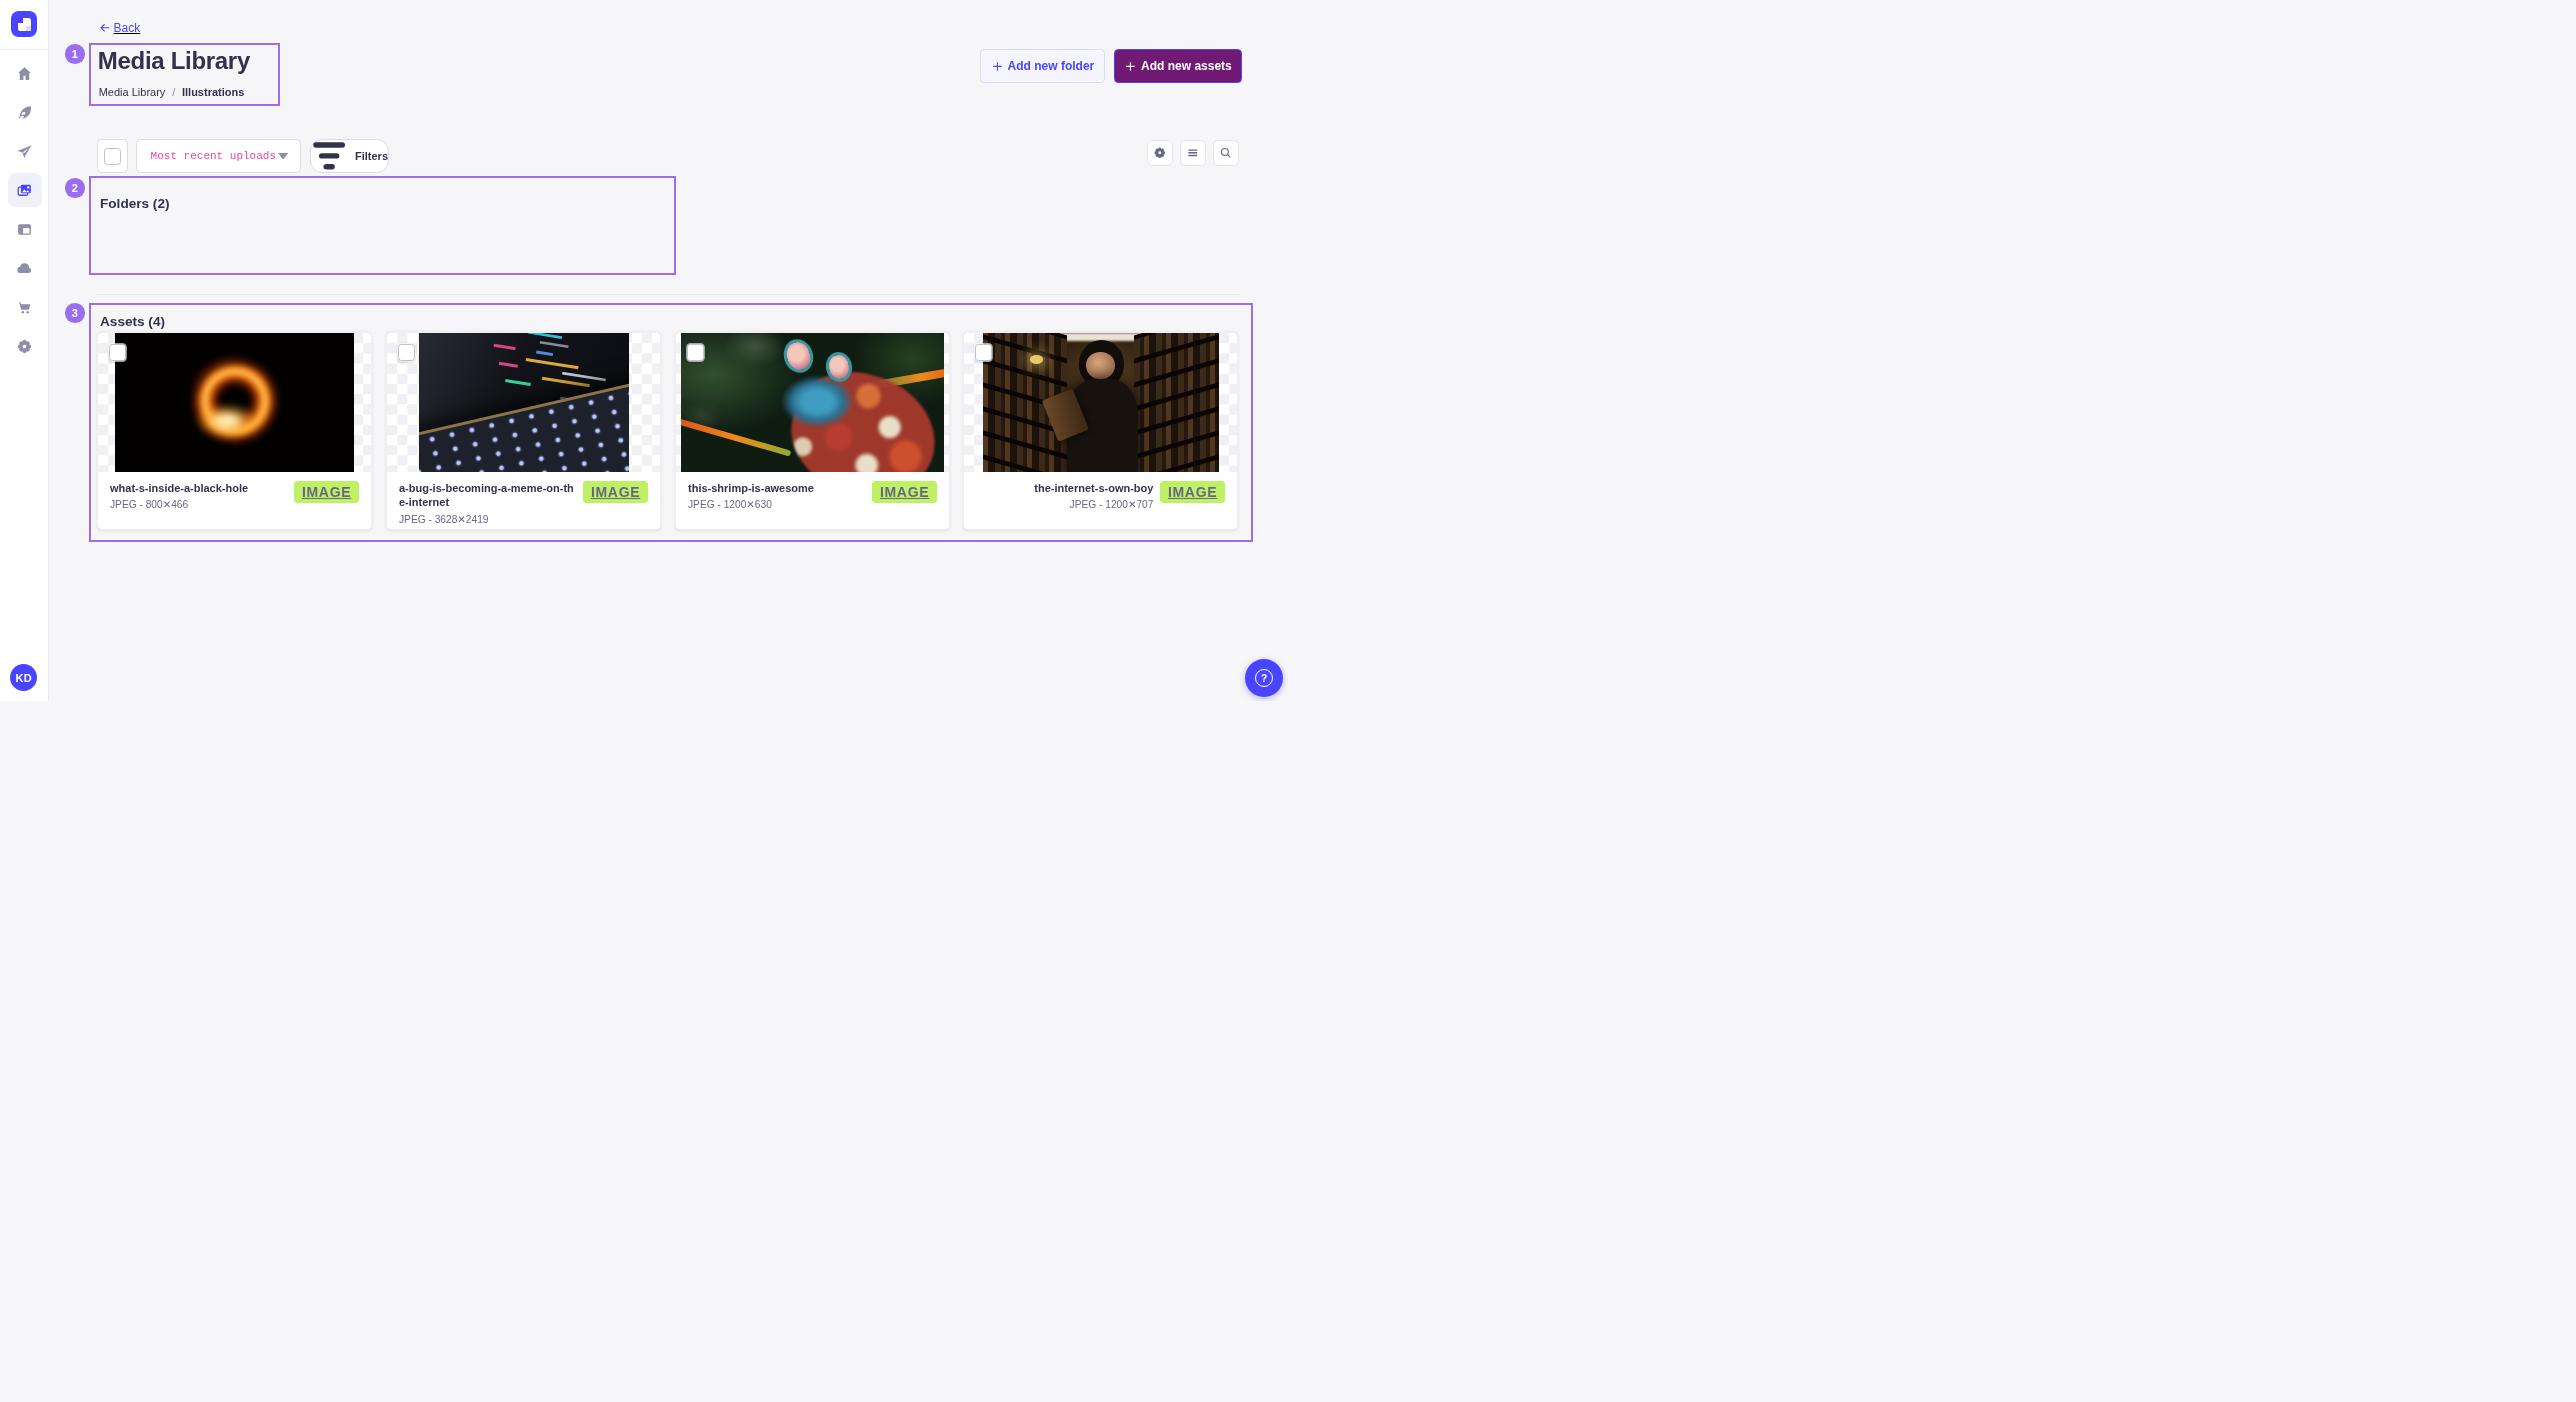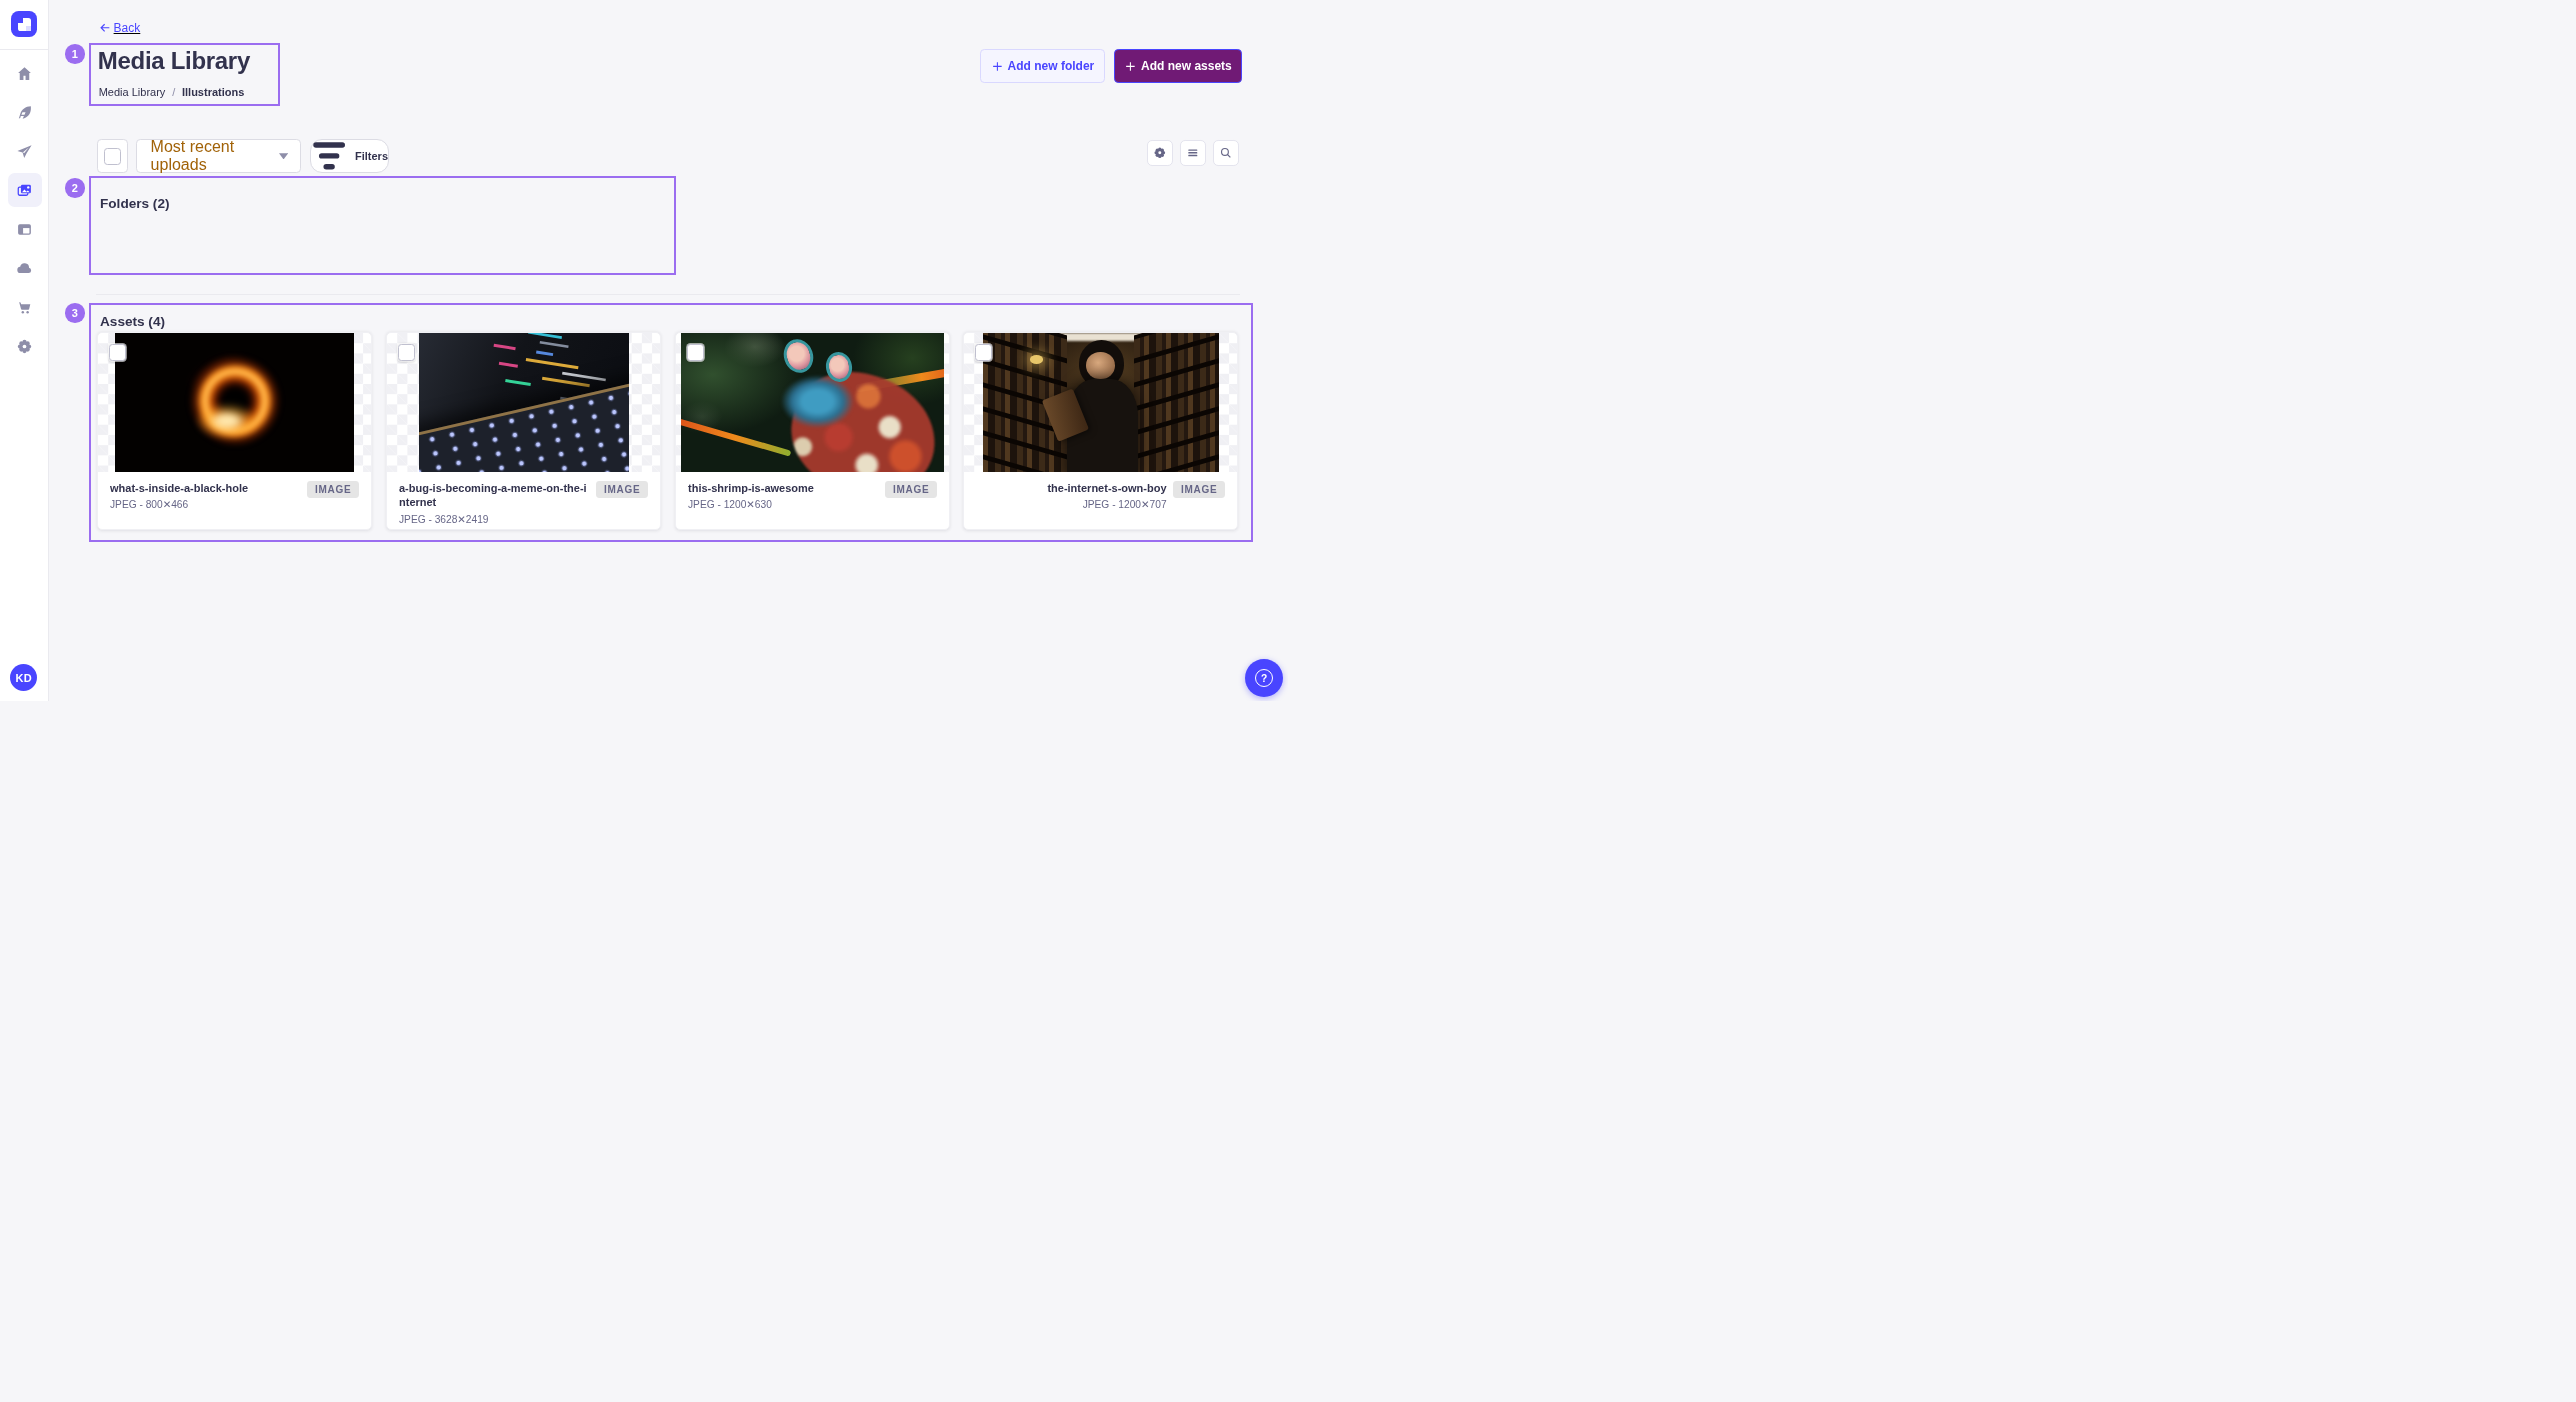--- a/index.html
+++ b/index.html
@@ -38,21 +38,21 @@
 
   .btn { display:flex; align-items:center; justify-content:center; gap:4px; border-radius:4.3px; cursor:pointer; font-size:12px; font-weight:600; }
   .btn-folder { position:absolute; left:980px; top:49px; width:125px; height:34px; background:#f5f5ff; border:0.9px solid #d9d8ff; color:#4945ff; }
   .btn-assets { position:absolute; left:1114px; top:49px; width:128px; height:34px; background:#701a75; border:0.9px solid #4945ff; color:#fff; }
   .btn svg { width:12.8px; height:12.8px; }
 
   
   .select-all { position:absolute; left:97px; top:139px; width:31px; height:34px; background:#fff; border:0.9px solid #dcdce4; border-radius:4.3px; display:flex; align-items:center; justify-content:center; cursor:pointer; }
   .checkbox { width:17px; height:17px; background:#fff; border:0.9px solid #c0c0cf; border-radius:3.4px; cursor:pointer; }
   .sort-select { position:absolute; left:136px; top:139px; width:165px; height:34px; background:#fff; border:0.9px solid #dcdce4; border-radius:4.3px; display:flex; align-items:center; justify-content:space-between; padding:0 12px 0 13.6px; cursor:pointer; }
-  .sort-value { font-size:16px; color:#a16207; }
+  .sort-value { font-size:11px; color:#ec4899;font-family:Liberation Mono, monospace; }
   .sort-select svg { width:10.2px; height:6.8px; }
   .btn-filters { position:absolute; left:310px; top:139px; width:79px; height:34px; background:#fff; border:0.9px solid #dcdce4; border-radius:12px; display:flex; align-items:center; justify-content:center; gap:7.7px; cursor:pointer; }
   .btn-filters .label { font-size:11px; font-weight:600; color:#32324d; }
   .icon-btn { position:absolute; top:140px; width:26.4px; height:26.4px; background:#fff; border:0.9px solid #e4e4ee; border-radius:5.1px; display:flex; align-items:center; justify-content:center; cursor:pointer; }
   .icon-btn svg { width:13.6px; height:13.6px; }
   .ib-gear { left:1147px; } .ib-list { left:1180px; } .ib-search { left:1213px; }
 
   
   .ann-box { position:absolute; border:2.6px solid #9b6df0; z-index:3; }
   .box-folders { left:89px; top:176px; width:587px; height:99px; }
@@ -145,21 +145,21 @@
   .art-library .face { position:absolute; left:44%; top:14%; width:12%; height:19%; border-radius:50%;
     background:radial-gradient(circle at 42% 40%, #d8a87e, #8a5f3e 90%); }
   .art-library .torso { position:absolute; left:36%; top:33%; width:30%; height:70%; background:#17120e; border-radius:38% 38% 0 0; box-shadow:0 0 13.6px rgba(0,0,0,.7); }
   .art-library .book { position:absolute; left:28%; top:43%; width:14%; height:32%; transform:rotate(-22deg); border-radius:2.6px;
     background:linear-gradient(100deg,#6b4a2a,#3c2614); box-shadow:1.7px 1.7px 6.8px rgba(0,0,0,.5); }
 
   .asset-info { padding:8.5px 12px 0 12px; display:flex; align-items:flex-start; }
   .asset-text { flex:1; min-width:0; padding-right:6.8px; }
   .asset-name { font-size:11px; font-weight:600; color:#32324d; line-height:14.5px; word-break:break-all; }
   .asset-meta { font-size:10.2px; color:#666687; margin-top:4.3px; }
-  .badge { flex-shrink:0; background:#e5e5e5; color:#666687; font-size:10px; font-weight:bold; letter-spacing:0.7px; padding:3.4px 7.7px; border-radius:3.4px; }
+  .badge { flex-shrink:0; background:#bef264; color:#666687; font-size:14px; font-weight:bold; letter-spacing:0.7px; padding:3.4px 7.7px; border-radius:3.4px;text-decoration:underline; }
 
   
   .help-btn { position:absolute; left:1245px; top:659px; width:38px; height:38px; border-radius:50%; background:#4945ff; display:flex; align-items:center; justify-content:center; cursor:pointer; box-shadow:0 1.7px 6.8px rgba(73,69,255,.4); z-index:6; }
   .help-ring { width:18px; height:18px; border:1.7px solid #fff; border-radius:50%; display:flex; align-items:center; justify-content:center; color:#fff; font-size:10.2px; font-weight:bold; }
 </style>
 </head>
 <body>
 
 <div class="app">
 

